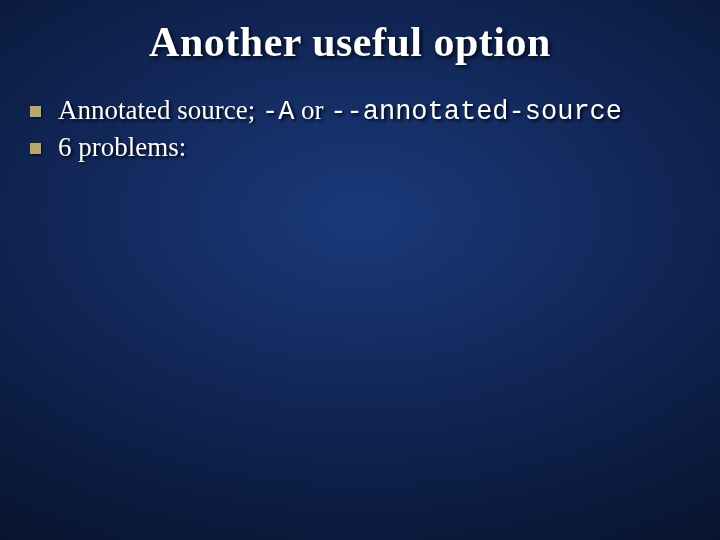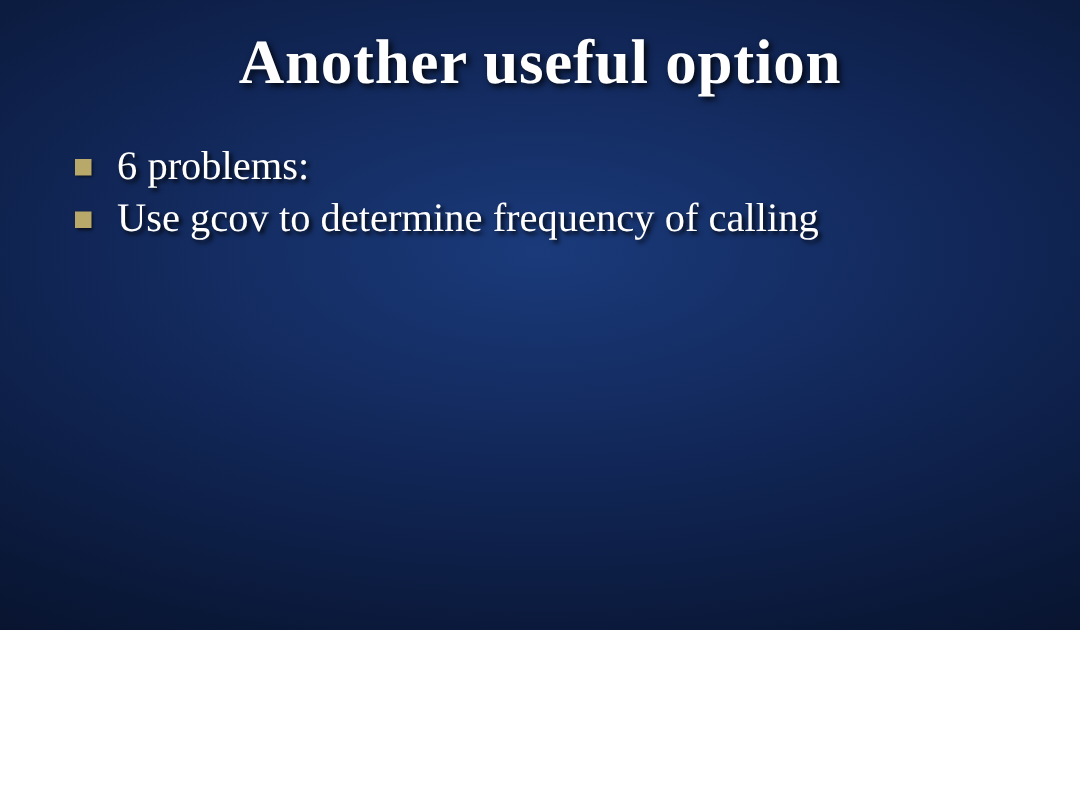--- a/index.html
+++ b/index.html
@@ -4,30 +4,30 @@
 <style>
   html, body {
     margin: 0;
     padding: 0;
     width: 720px;
     height: 540px;
     overflow: hidden;
   }
   .slide {
     width: 720px;
-    height: 420px;
+    height: 540px;
     background: radial-gradient(ellipse 110% 90% at 50% 40%,
                 #1a3a7a 0%,
                 #12285a 35%,
                 #0a1838 70%,
                 #050d20 100%);
     font-family: "Times New Roman", Times, serif;
     color: #ffffff;
     box-sizing: border-box;
-    padding: 18px 40px 30px 40px;
+    padding: 18px 40px 30px 20px;
     position: relative;
   }
   .title {
     text-align: center;
     font-size: 42px;
     font-weight: 600;
     margin: 0 0 28px 0;
     letter-spacing: 0.5px;
     text-shadow: 2px 2px 4px rgba(0,0,0,0.85);
     color: #fff;
@@ -60,19 +60,19 @@
     font-size: 27px;
   }
 </style>
 </head>
 <body>
 
 <div class="slide">
   <h1 class="title">Another useful option</h1>
   <ul class="bullets">
     <li>
-      <span>6 problems:</span>
+      <span>Annotated source; </span><span class="mono">-A</span><span> or </span><span class="mono">--annotated-source</span>
     </li>
     <li>
-      <span>Use gcov to determine frequency of calling</span>
+      <span>6 problems:</span>
     </li>
   </ul>
 </div>
 
 </body></html>

